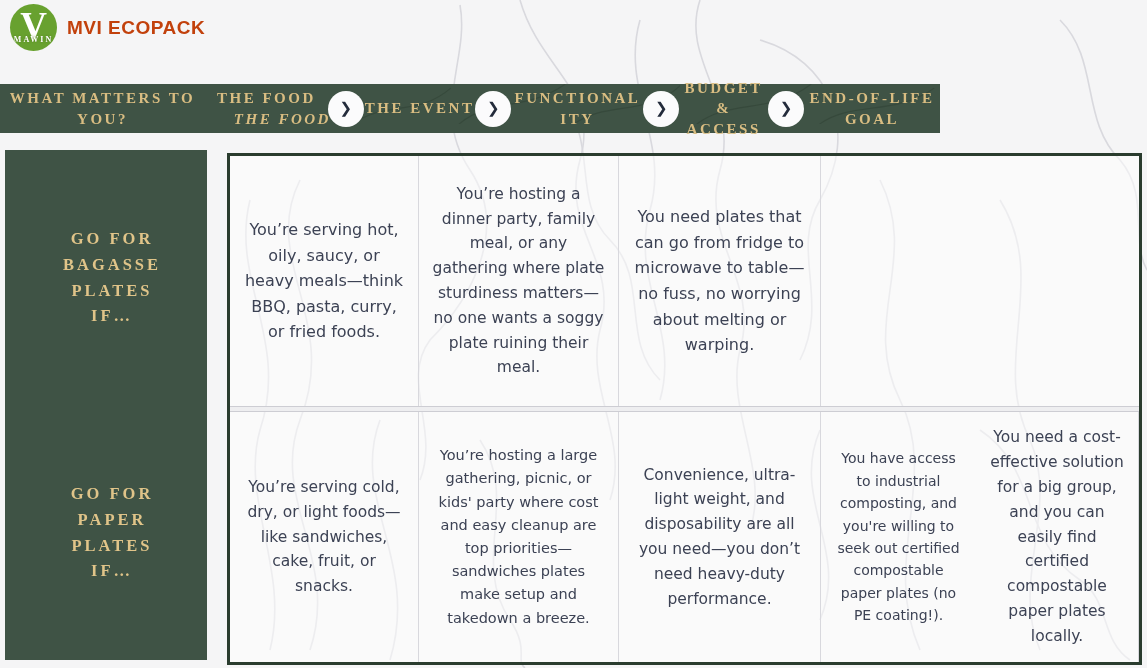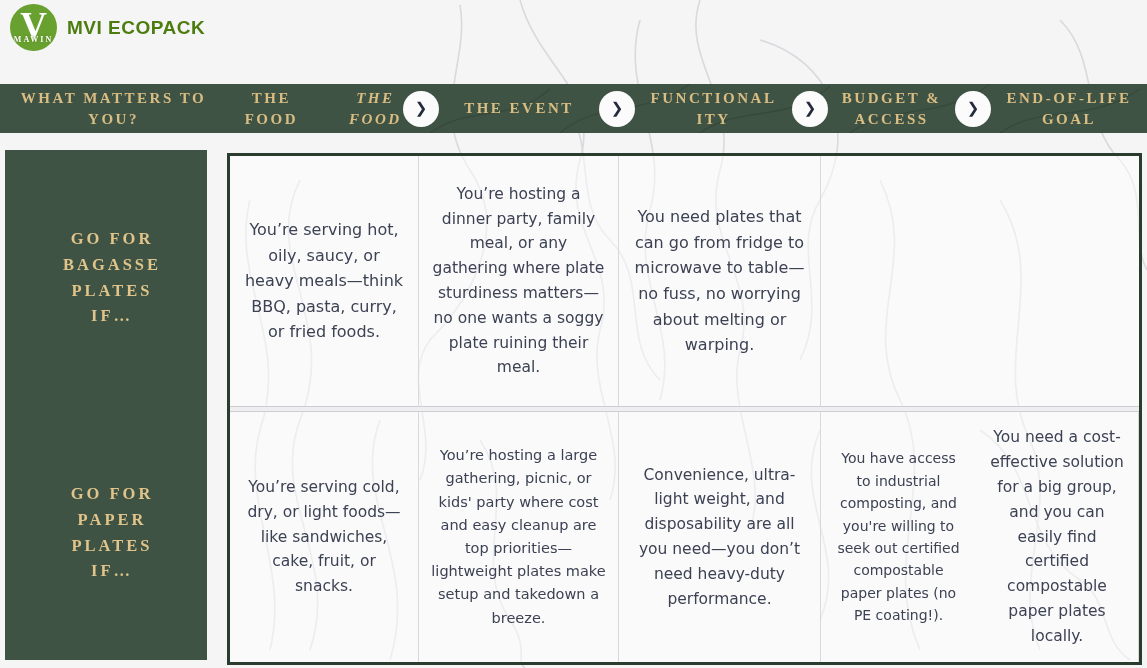--- a/index.html
+++ b/index.html
@@ -27,41 +27,41 @@
     font-family:"Liberation Serif", serif; font-size:37px; font-weight:bold; line-height:44px;
   }
   .logo-arc {
     position:absolute; bottom:7px; left:0; width:100%;
     text-align:center; color:#ffffff;
     font-family:"Liberation Serif", serif; font-size:8px; font-weight:bold; letter-spacing:2px;
     text-shadow:0 0 2px rgba(80,120,30,.9);
   }
   .brand-name {
     position:absolute; top:17px; left:67px;
-    color:#4d7c0f; font-weight:bold; font-size:19px; letter-spacing:.5px;
+    color:#c2410c; font-weight:bold; font-size:19px; letter-spacing:.5px;
   }
 
   
   .flow-header {
-    position:absolute; top:84px; left:0; width:1147px; height:49px;
+    position:absolute; top:84px; left:0; width:940px; height:49px;
     background:#3f5345; z-index:2;
     display:flex; align-items:center;
     color:#d9bd82;
     font-family:"Liberation Serif", serif; font-weight:bold;
   }
   .flow-header .texture { position:absolute; inset:0; pointer-events:none; }
   .flow-header .texture path { fill:none; stroke:#2c3e31; stroke-width:1.4; opacity:.45; }
   .h-col {
     display:flex; align-items:center; justify-content:center;
     text-align:center; font-size:15px; letter-spacing:2.5px; line-height:1.35;
     position:relative; z-index:1;
   }
   .h-matters   { width:227px; }
   .h-matters .inner { width:205px; }
-  .h-food      { width:176px; flex-direction:row;align-items:center; }
+  .h-food      { width:176px; flex-direction:column;align-items:center; }
   .h-food .line2 { font-style:italic; transform:translateX(16px); }
   .h-event     { width:160px; }
   .h-chev      { width:36px; justify-content:center; }
   .h-func      { width:157px; }
   .h-func .inner { width:132px; word-break:break-all; }
   .h-budget    { width:127px;justify-content:center; }
   .h-endlife   { width:156px; }
   .h-endlife .inner { width:136px; }
   .chev-circle {
     width:36px; height:36px; border-radius:50%;
@@ -190,17 +190,17 @@
 </div>
 
 <div class="ctable">
   <div class="cell fs16">You’re serving hot, oily, saucy, or heavy meals—think BBQ, pasta, curry, or fried foods.</div>
   <div class="cell fs15">You’re hosting a dinner party, family meal, or any gathering where plate sturdiness matters—no one wants a soggy plate ruining their meal.</div>
   <div class="cell fs16">You need plates that can go from fridge to microwave to table—no fuss, no worrying about melting or warping.</div>
 
   <div class="row-divider"></div>
 
   <div class="cell fs15">You’re serving cold, dry, or light foods—like sandwiches, cake, fruit, or snacks.</div>
-  <div class="cell fs145">You’re hosting a large gathering, picnic, or kids' party where cost and easy cleanup are top priorities—lightweight plates make setup and takedown a breeze.</div>
+  <div class="cell fs145">You’re hosting a large gathering, picnic, or kids' party where cost and easy cleanup are top priorities—sandwiches plates make setup and takedown a breeze.</div>
   <div class="cell fs15">Convenience, ultra-light weight, and disposability are all you need—you don’t need heavy-duty performance.</div>
   <div class="cell fs14 last">You have access to industrial composting, and you're willing to seek out certified compostable paper plates (no PE coating!).</div>
   <div class="cell fs15">You need a cost-effective solution for a big group, and you can easily find certified compostable paper plates locally.</div>
 </div>
 
 </body></html>

